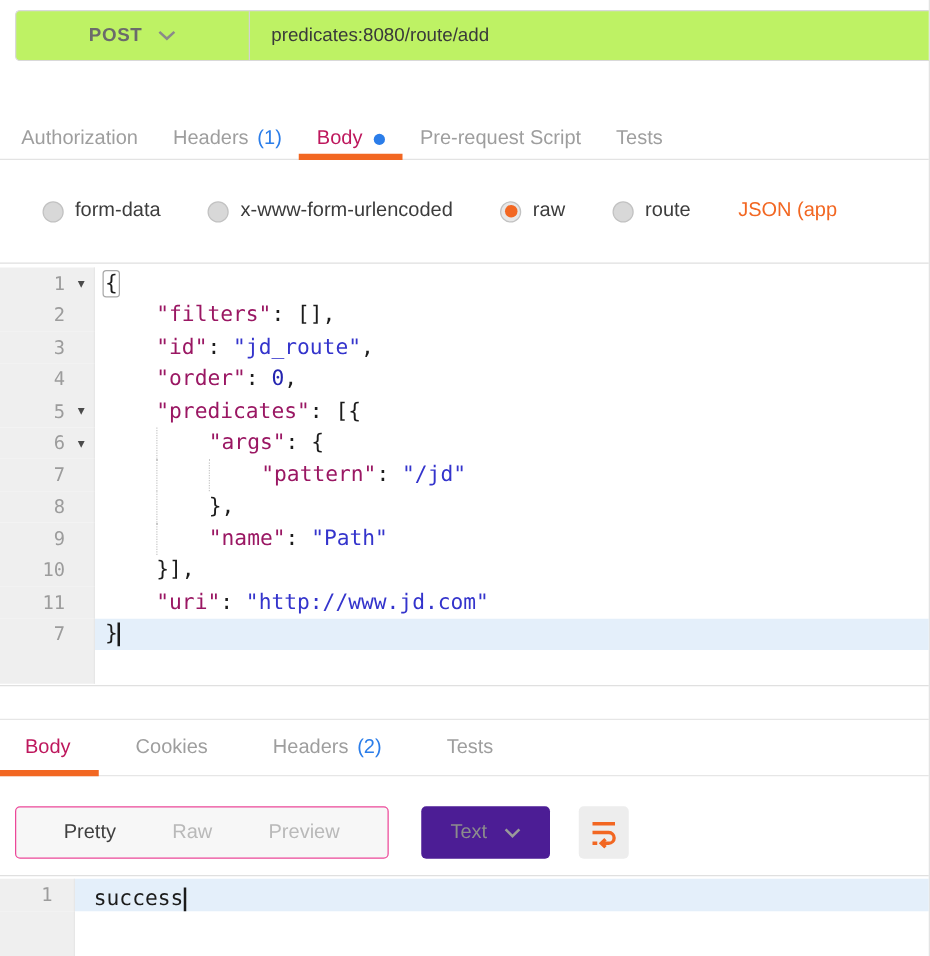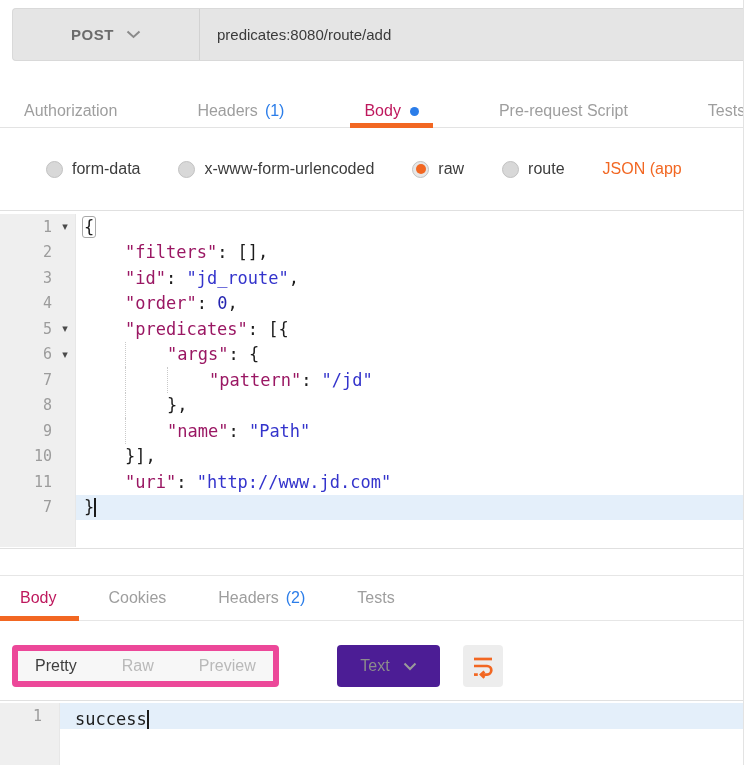--- a/index.html
+++ b/index.html
@@ -2,38 +2,38 @@
 <html><head>
 <meta charset="utf-8">
 <style>
   html,body{margin:0;padding:0;background:#fff;}
   .stage{
     position:relative; width:744px; height:765px; overflow:hidden;
     background:#fff; font-family:"Liberation Sans", sans-serif;
     box-sizing:border-box; border-right:1px solid #e3e3e3;
   }
   
-  .request-bar{position:absolute; left:12px; top:8px; width:732px; height:53px;
-    background:#e5e5e5; border:1px solid #d9d9d9; border-right:none;
+  .request-bar{position:absolute; left:12px; top:8px; width:732px; height:41px;
+    background:#bef264; border:1px solid #d9d9d9; border-right:none;
     border-radius:4px 0 0 4px; display:flex; box-sizing:border-box;}
   .method{width:186px; display:flex; align-items:center; justify-content:center; gap:12px;
     border-right:1px solid #d2d2d2; color:#6b6b6b; font-weight:bold; font-size:15px; letter-spacing:.5px; cursor:pointer;}
   .url{flex:1; display:flex; align-items:center; padding-left:17px; font-size:15px; color:#3a3a3a;}
   
   .req-tabs{position:absolute; left:0; top:95px; width:744px; height:33px; box-sizing:border-box;
-    border-bottom:1px solid #e3e3e3; display:flex; gap:80px; padding-left:24px; align-items:center;
+    border-bottom:1px solid #e3e3e3; display:flex; gap:28px; padding-left:17px; align-items:center;
     font-size:16px; color:#9e9e9e;}
   .tab{position:relative; height:100%; display:flex; align-items:center; gap:7px; cursor:pointer; white-space:nowrap;}
   .tab.active{color:#be185d;}
   .tab.active::after{content:''; position:absolute; left:-14px; right:-14px; bottom:-1px; height:5px; background:#f26722;}
   .count{color:#2b7de9;}
   .blue-dot{width:9px; height:9px; border-radius:50%; background:#2b7de9; margin-left:2px;}
   
   .body-type-row{position:absolute; left:0; top:149px; width:744px; height:40px; display:flex; align-items:center;
-    gap:38px; padding-left:46px; font-size:16px; color:#3c3c3c; white-space:nowrap; overflow:hidden; box-sizing:border-box;}
+    gap:38px; padding-left:34px; font-size:16px; color:#3c3c3c; white-space:nowrap; overflow:hidden; box-sizing:border-box;}
   .radio-opt{display:flex; align-items:center; gap:9px; cursor:pointer;}
   .radio{width:15px; height:15px; border-radius:50%; background:#d8d8d8; border:1px solid #c2c2c2; position:relative; flex:none;}
   .radio.selected{background:#e7e7e7;}
   .radio.selected::after{content:''; position:absolute; left:2.5px; top:2.5px; right:2.5px; bottom:2.5px; border-radius:50%; background:#f26722;}
   .content-type{color:#f26722; cursor:pointer;}
   
   .editor{position:absolute; left:0; width:744px; box-sizing:border-box;
     border-top:1px solid #e0e0e0; padding-top:3px;
     font-family:"DejaVu Sans Mono", monospace; font-size:17px; overflow:hidden;}
   .editor.request{top:210px; height:339px; border-bottom:1px solid #e0e0e0;}
@@ -62,22 +62,22 @@
   .ed-row.filler .ed-code{background:transparent;}
   .request .ed-row.filler{height:27px;}
   .response .ed-row.filler{height:38px;}
   
   .resp-tabs{position:absolute; left:0; top:575px; width:744px; height:46px; box-sizing:border-box;
     border-top:1px solid #e6e6e6; border-bottom:1px solid #e6e6e6;
     display:flex; gap:52px; padding-left:20px; align-items:center; font-size:16px; color:#9e9e9e;}
   .resp-tabs .tab.active::after{left:-20px; right:-23px;}
   
   .view-group{position:absolute; left:12px; top:645px; height:42px; box-sizing:border-box;
-    border:6px solid #ec4899; background:#f7f7f7; border-radius:4px;
-    display:flex; align-items:center; gap:45px; padding:0 17px; font-size:16px; color:#b9b9b9;}
+    border:1px solid #ec4899; background:#f7f7f7; border-radius:4px;
+    display:flex; align-items:center; gap:45px; padding:0 38px; font-size:16px; color:#b9b9b9;}
   .view-mode{cursor:pointer;}
   .view-mode.active{color:#3f3f3f;}
   .format-btn{position:absolute; left:337px; top:645px; width:103px; height:42px; background:#4c1d95;
     border-radius:4px; display:flex; align-items:center; justify-content:center; gap:13px;
     font-size:16px; color:#8c8c8c; cursor:pointer;}
   .wrap-btn{position:absolute; left:463px; top:645px; width:40px; height:42px; background:#ededed;
     border-radius:4px; display:flex; align-items:center; justify-content:center; cursor:pointer;}
 </style>
 </head>
 <body>

